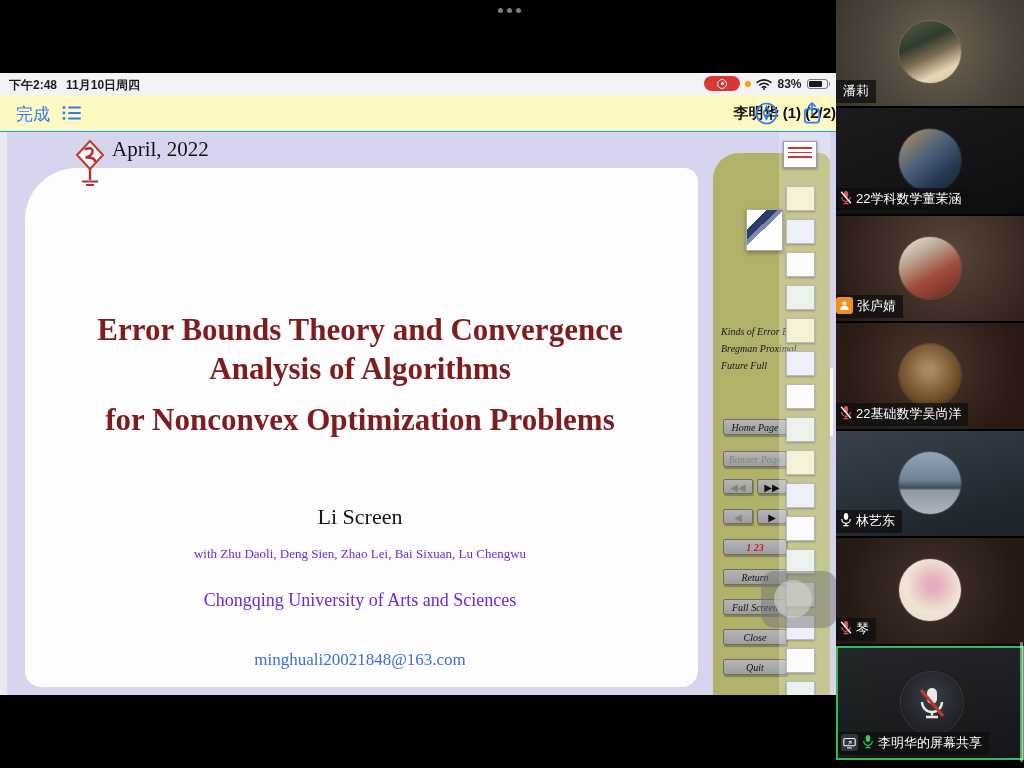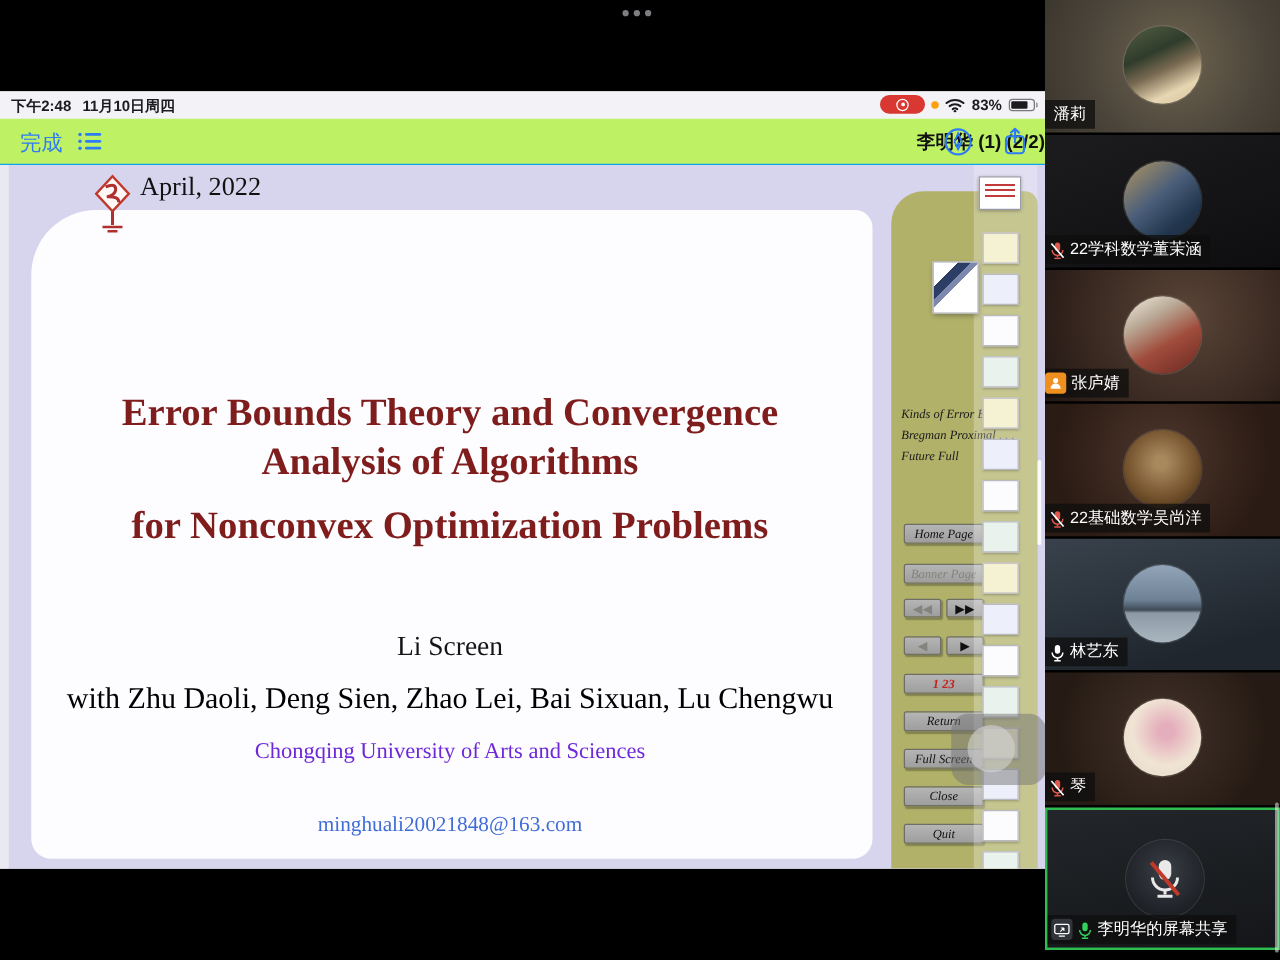--- a/index.html
+++ b/index.html
@@ -18,39 +18,39 @@
   .sb-left{position:absolute;left:9px;top:4px;display:flex;gap:9px;}
   .sb-right{position:absolute;right:6px;top:3px;display:flex;align-items:center;gap:5px;}
   .rec-pill{width:36px;height:15px;border-radius:8px;background:#d93832;display:flex;align-items:center;justify-content:center;}
   .rec-ring{width:8px;height:8px;border:1.6px solid #fff;border-radius:50%;display:flex;align-items:center;justify-content:center;}
   .rec-ring i{width:3px;height:3px;border-radius:50%;background:#fff;display:block;}
   .mic-dot{width:6px;height:6px;border-radius:50%;background:#ff9f0a;}
   .bat{width:21px;height:10px;border:1px solid rgba(20,20,20,.55);border-radius:3px;padding:1px;box-sizing:border-box;}
   .bat i{display:block;height:100%;width:82%;background:#1c1c1e;border-radius:1px;}
   .bat-tip{width:1.5px;height:4px;background:rgba(20,20,20,.55);border-radius:0 1px 1px 0;margin-left:-4px;}
 
-  .nav-bar{position:absolute;left:0;top:22px;width:100%;height:36px;background:#bef264;border-bottom:5px solid #0ea5e9;}
+  .nav-bar{position:absolute;left:0;top:22px;width:100%;height:36px;background:#fef9c3;border-bottom:5px solid #0ea5e9;}
   .done-btn{position:absolute;left:16px;top:8px;font-size:17px;color:#2e7bf6;font-weight:500;}
   .toc-btn{position:absolute;left:62px;top:10px;}
   .doc-title{position:absolute;left:0;top:9px;width:100%;text-align:right;font-size:15px;font-weight:700;color:#111;pointer-events:none;}
   .nb-right{position:absolute;right:14px;top:6px;display:flex;gap:24px;align-items:center;}
 
   
   .pdf-area{position:absolute;left:0;top:59px;width:836px;height:563px;background:#d7d4ed;overflow:hidden;}
   .edge-strip{position:absolute;left:0;top:0;width:7px;height:100%;background:#eae9f2;}
   .slide-card{position:absolute;left:25px;top:36px;width:673px;height:519px;background:#fdfcff;
               border-radius:52px 14px 16px 16px;}
   .slide-logo{position:absolute;left:74px;top:7px;}
   .slide-date{position:absolute;left:112px;top:5px;font-family:"Liberation Serif","DejaVu Serif",serif;
               font-size:21px;color:#111;}
   .sl-center{position:absolute;left:28px;width:664px;text-align:center;white-space:nowrap;}
   .sl-title{font-family:"Liberation Serif","DejaVu Serif",serif;font-weight:bold;font-size:31px;
             line-height:39px;color:#7f1d1d;}
   .sl-author{font-family:"Liberation Serif","DejaVu Serif",serif;font-size:22px;color:#151515;}
-  .sl-coauthors{font-family:"Liberation Serif","DejaVu Serif",serif;font-size:24px;color:#000000;}
+  .sl-coauthors{font-family:"Liberation Serif","DejaVu Serif",serif;font-size:13px;color:#6d28d9;}
   .sl-affil{font-family:Liberation Serif, serif;font-size:18px;color:#6d28d9;}
   .sl-email{font-family:"Liberation Serif","DejaVu Serif",serif;font-size:17px;color:#3f6cd6;}
 
   
   .pdf-sidebar{position:absolute;left:713px;top:21px;width:117px;height:542px;background:#b1b169;
                border-radius:26px 10px 0 0;}
   .side-link{position:absolute;left:8px;font-family:"Liberation Serif","DejaVu Serif",serif;
              font-style:italic;font-size:10px;color:#17171a;white-space:nowrap;}
   .nav-btn{position:absolute;left:10px;width:64px;height:16px;background:linear-gradient(#b5b5b5,#9e9e9e);
            border:1px solid #6e6e66;border-radius:2px;box-shadow:1px 1.5px 1px rgba(60,60,40,.4);
@@ -89,21 +89,21 @@
   .tile:nth-of-type(1){top:0;}
   .tile:nth-of-type(2){top:108px;}
   .tile:nth-of-type(3){top:216px;height:105px;}
   .tile:nth-of-type(4){top:323px;}
   .tile:nth-of-type(5){top:431px;height:105px;}
   .tile:nth-of-type(6){top:538px;}
   .tile:nth-of-type(7){top:646px;height:114px;border:2px solid #2ebd4e;box-sizing:border-box;}
   .avatar{position:absolute;left:63px;top:21px;width:62px;height:62px;border-radius:50%;overflow:hidden;
           box-shadow:0 0 0 1px rgba(255,255,255,.12);}
   .avatar svg{position:absolute;left:50%;top:50%;transform:translate(-50%,-50%);}
-  .nameplate{position:absolute;left:0;bottom:3px;max-width:100%;display:flex;align-items:flex-end;gap:4px;
+  .nameplate{position:absolute;left:0;bottom:3px;max-width:100%;display:flex;align-items:flex-start;gap:4px;
              background:rgba(14,14,14,.74);color:#fff;font-size:13px;padding:2px 7px 3px 4px;
              white-space:nowrap;box-sizing:border-box;}
   .badge{width:17px;height:17px;border-radius:3px;display:flex;align-items:center;justify-content:center;flex:0 0 auto;}
   .badge.person{background:#ef8f1f;}
   .badge.screen{background:rgba(52,56,62,.95);}
   .micw{display:flex;align-items:center;flex:0 0 auto;}
   .mic-on{color:#fff;}
   .mic-muted{color:#e0564c;}
   .mic-green{color:#34d05e;}
   .v-scroll{position:absolute;right:1px;top:642px;width:3px;height:120px;background:rgba(255,255,255,.5);border-radius:2px;}

